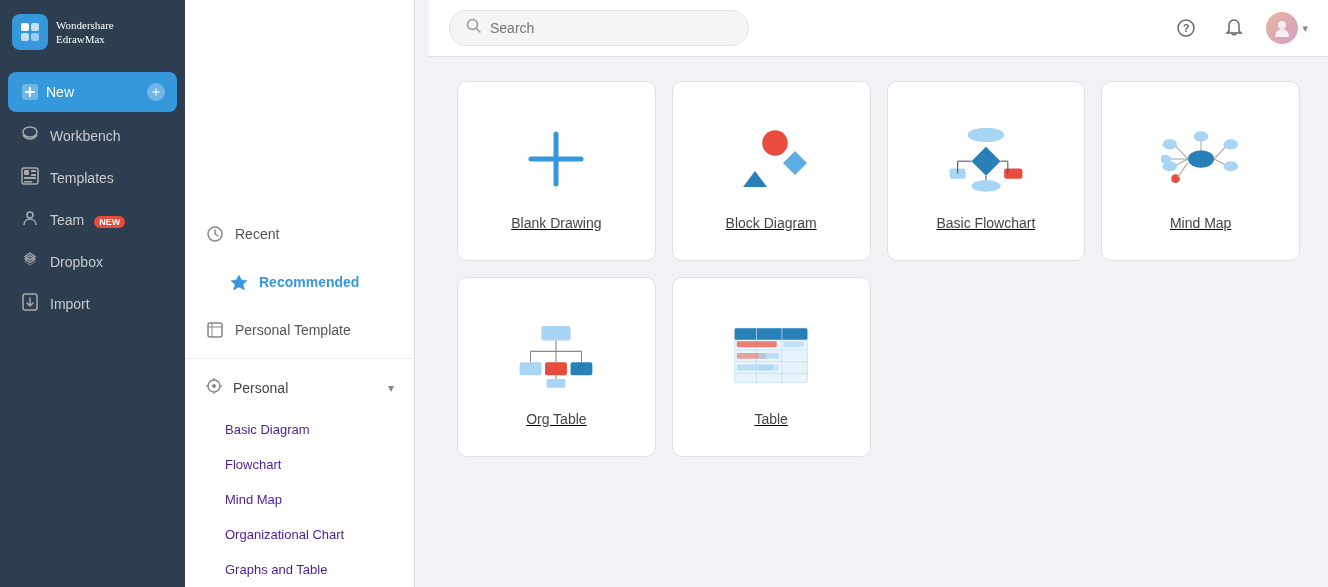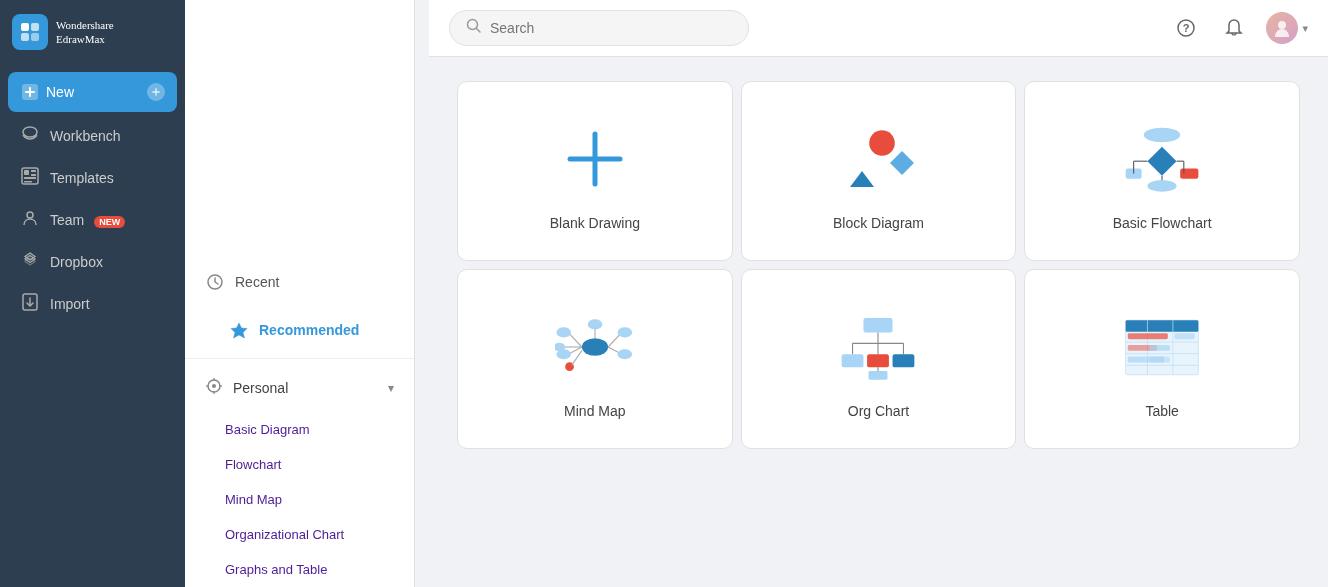--- a/index.html
+++ b/index.html
@@ -244,22 +244,23 @@
 
     .section-title {
       font-size: 20px;
       font-weight: 600;
       color: #222;
       margin-bottom: 20px;
     }
 
     .cards-grid {
       display: grid;
-      grid-template-columns: repeat(3, 1fr);
-      gap: 8px;
+      grid-template-columns: repeat(4, 1fr);
+      gap: 16px;
+      text-decoration: underline;
     }
 
     .card {
       background: white;
       border-radius: 10px;
       border: 1px solid #e0e0e0;
       display: flex;
       flex-direction: column;
       align-items: center;
       justify-content: center;
@@ -392,20 +393,30 @@
 
   <div class="mid-sidebar-item active">
     <span class="item-icon">
       <svg width="18" height="18" viewBox="0 0 18 18" fill="none">
         <polygon points="9,2 11.5,7 17,7.5 13,11.5 14.5,17 9,14 3.5,17 5,11.5 1,7.5 6.5,7" fill="#3498db" stroke="#3498db" stroke-width="0.5"></polygon>
       </svg>
     </span>
     <span>Recommended</span>
   </div>
 
+  <div class="mid-sidebar-item">
+    <span class="item-icon">
+      <svg width="18" height="18" viewBox="0 0 18 18" fill="none">
+        <rect x="2" y="2" width="14" height="14" rx="2" stroke="#888" stroke-width="1.5" fill="none"></rect>
+        <line x1="2" y1="6" x2="16" y2="6" stroke="#888" stroke-width="1"></line>
+        <line x1="6" y1="2" x2="6" y2="16" stroke="#888" stroke-width="1"></line>
+      </svg>
+    </span>
+    <span>Personal Template</span>
+  </div>
 
   <div class="divider"></div>
 
   <div class="general-section">
     <div class="general-header">
       <span style="display:flex;align-items:center;gap:10px;">
         <span>
           <svg width="18" height="18" viewBox="0 0 18 18" fill="none">
             <circle cx="9" cy="9" r="6" stroke="#888" stroke-width="1.5" fill="none"></circle>
             <circle cx="9" cy="9" r="2" fill="#888"></circle>
@@ -563,21 +574,21 @@
             <line x1="90" y1="40" x2="90" y2="55" stroke="#888" stroke-width="1.5"></line>
 
             <rect x="5" y="55" width="30" height="18" rx="3" fill="#a8d4f5"></rect>
             <rect x="40" y="55" width="30" height="18" rx="3" fill="#e74c3c"></rect>
             <rect x="75" y="55" width="30" height="18" rx="3" fill="#2980b9"></rect>
 
             <line x1="55" y1="73" x2="55" y2="82" stroke="#888" stroke-width="1.5"></line>
             <rect x="42" y="78" width="26" height="12" rx="2" fill="#a8d4f5"></rect>
           </svg>
         </div>
-        <span class="card-label">Org Chart</span>
+        <span class="card-label">Org Table</span>
       </div>
 
       <div class="card">
         <div class="card-visual">
           <svg width="110" height="85" viewBox="0 0 110 85">
 
             <rect x="5" y="5" width="100" height="75" rx="2" fill="#e8f4fd" stroke="#c0dcf0" stroke-width="1"></rect>
 
             <rect x="5" y="5" width="100" height="16" rx="2" fill="#2980b9"></rect>
 

